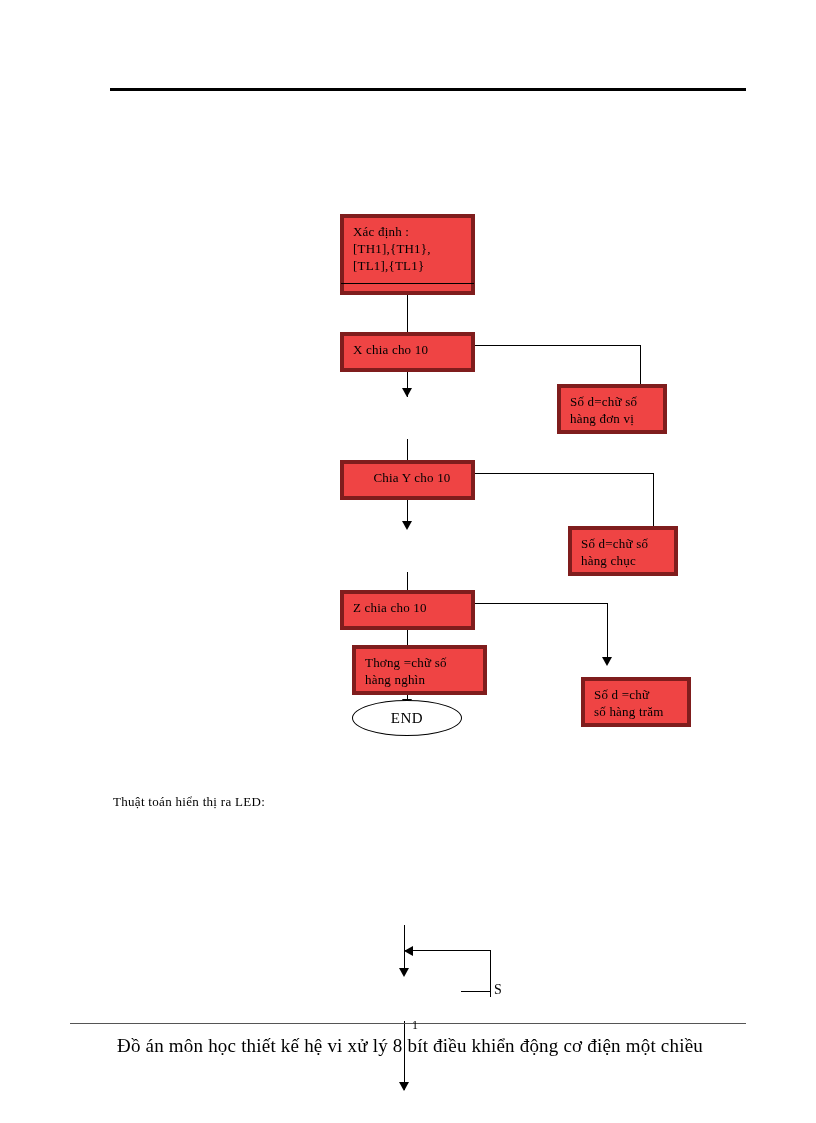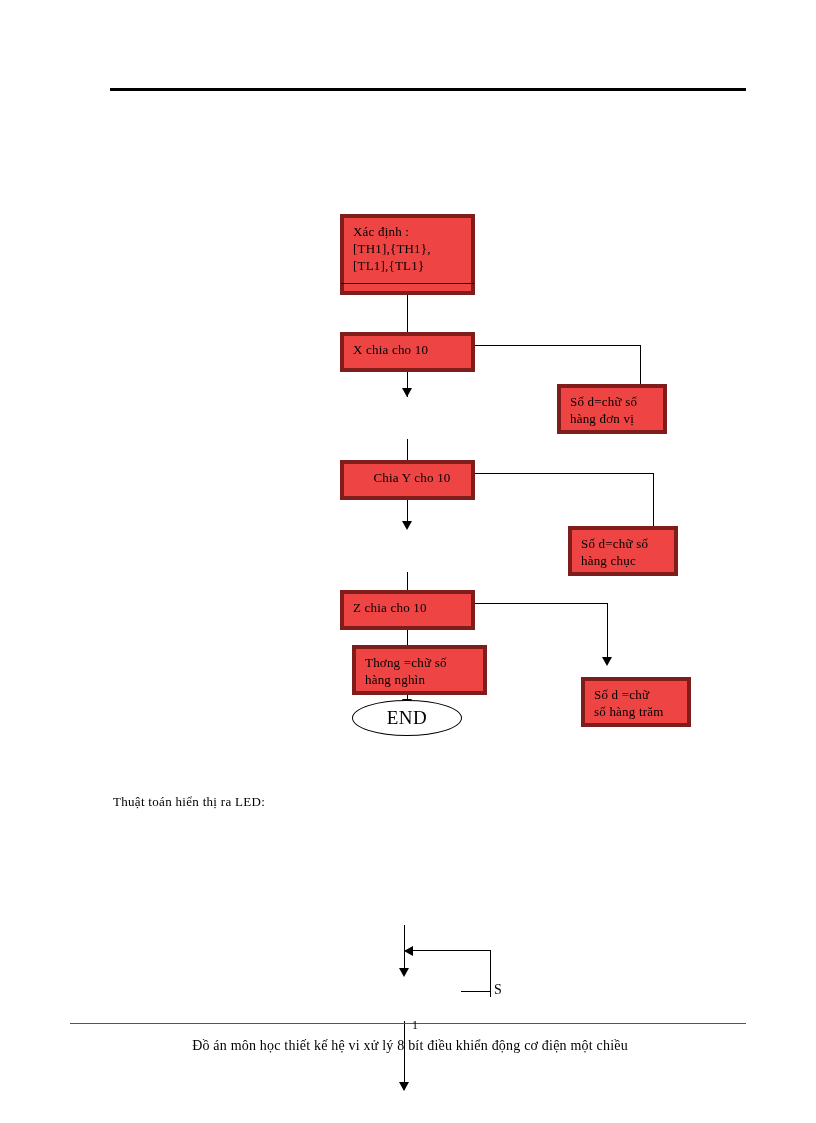--- a/index.html
+++ b/index.html
@@ -43,21 +43,21 @@
     text-align: center;
     font-size: 12px;
     line-height: 14px;
   }
   .footer-text {
     position: absolute;
     left: 110px;
     top: 1038px;
     width: 600px;
     text-align: center;
-    font-size: 14px;
+    font-size: 19px;
     line-height: 16px;
     letter-spacing: 0.2px;
   }
   
   .body-text {
     position: absolute;
     left: 113px;
     top: 793px;
     font-size: 13px;
     line-height: 17px;
@@ -109,21 +109,21 @@
   
   .fc-ellipse {
     position: absolute;
     box-sizing: border-box;
     border: 1px solid #000000;
     border-radius: 50%;
     background: #ffffff;
     display: flex;
     align-items: center;
     justify-content: center;
-    font-size: 19px;
+    font-size: 15px;
     letter-spacing: 0.5px;
   }
   
   .fc-diamond-wrap {
     position: absolute;
   }
   .fc-diamond-wrap svg { display: block; }
   .fc-diamond-label {
     position: absolute;
     left: 0; top: 0;

